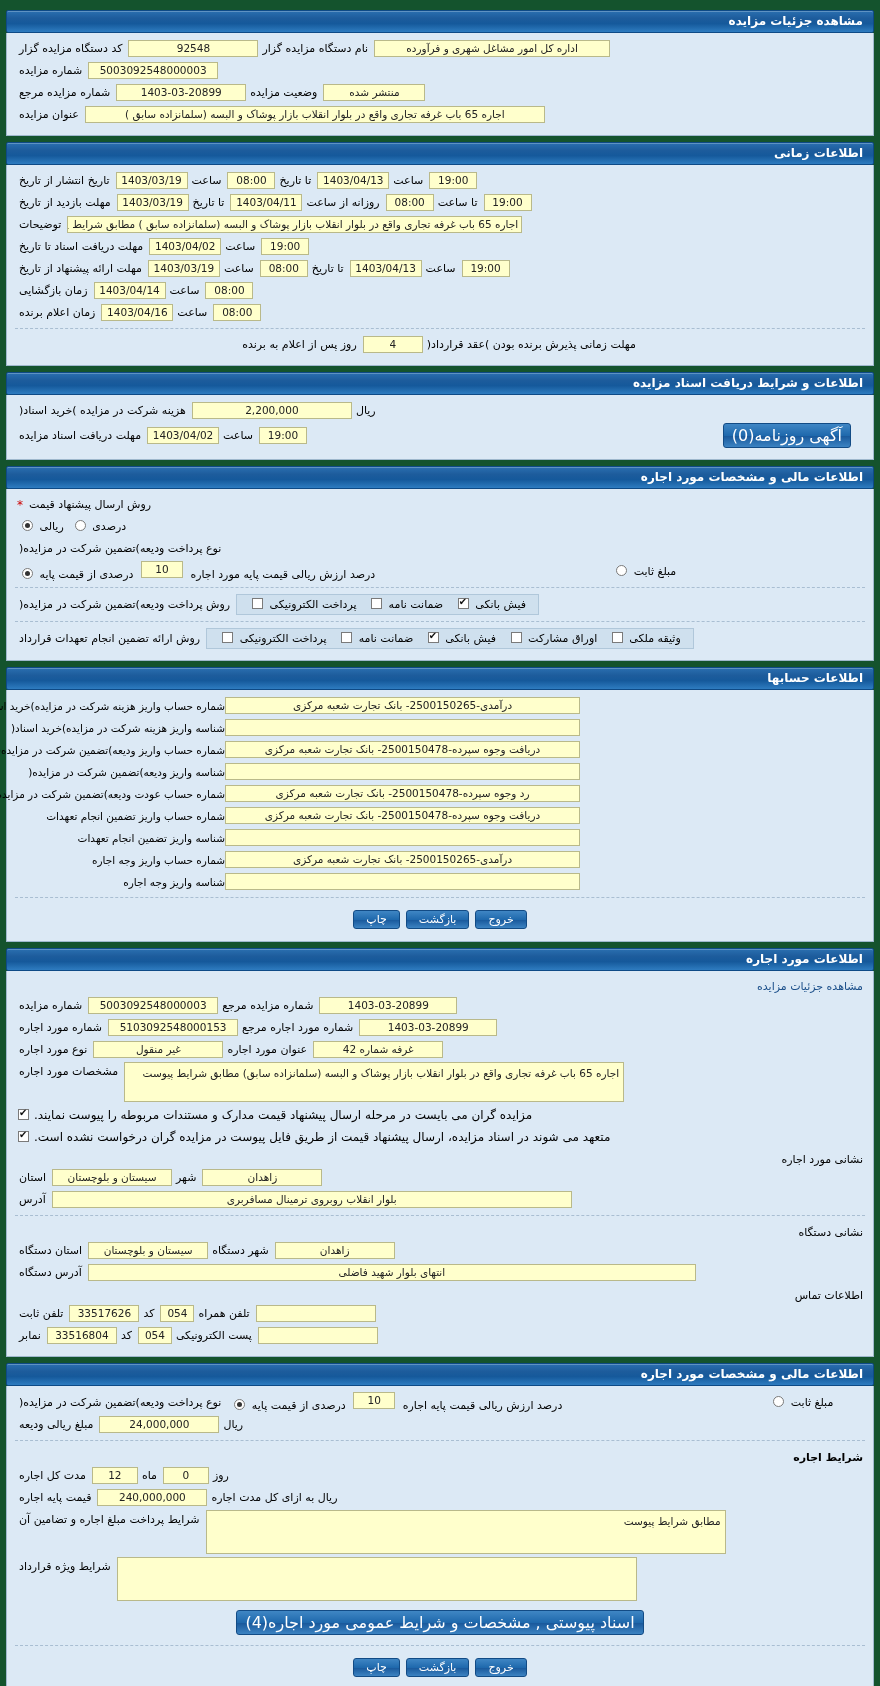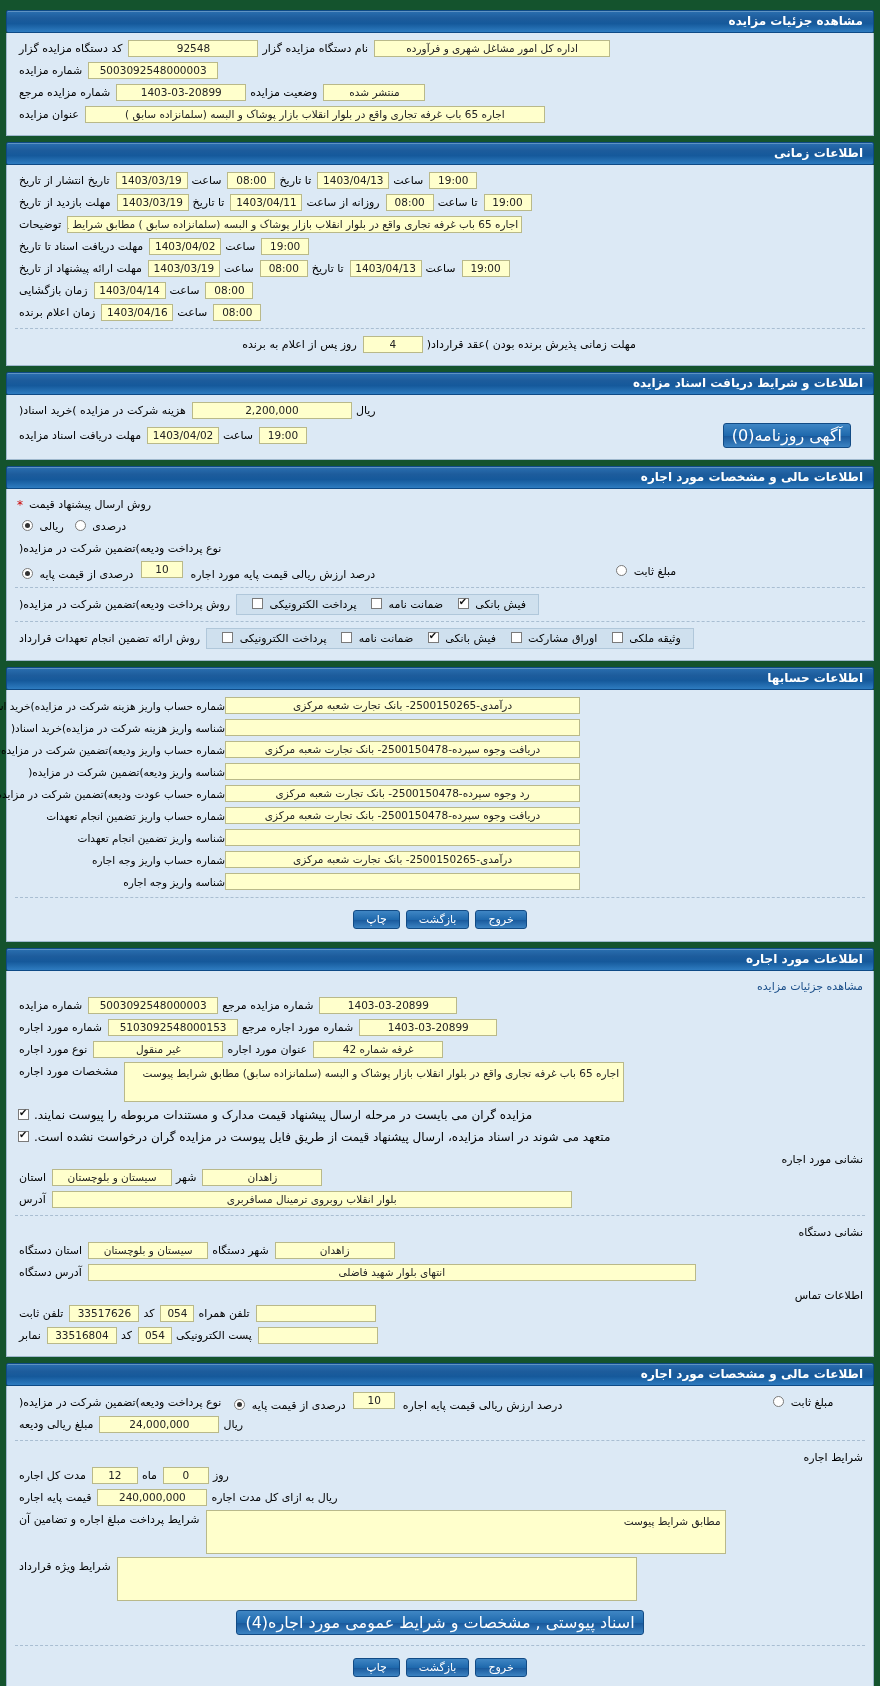--- a/index.html
+++ b/index.html
@@ -423,21 +423,21 @@
         <span class="rb on"></span>
       </span>
       <div class="lbl">نوع پرداخت ودیعه)تضمین شرکت در مزایده(</div>
     </div>
     <div class="row r-right">
       <div class="lbl">ریال</div>
       <div class="fld lt" style="width:120px">24,000,000</div>
       <div class="lbl">مبلغ ریالی ودیعه</div>
     </div>
     <hr class="sep">
-    <div class="sub-head" style="font-weight:normal">شرایط اجاره</div>
+    <div class="sub-head" style="font-weight:bold">شرایط اجاره</div>
     <div class="row r-right">
       <div class="lbl">روز</div>
       <div class="fld" style="width:46px">0</div>
       <div class="lbl">ماه</div>
       <div class="fld" style="width:46px">12</div>
       <div class="lbl">مدت کل اجاره</div>
     </div>
     <div class="row r-right">
       <div class="lbl">ریال به ازای کل مدت اجاره</div>
       <div class="fld lt" style="width:110px">240,000,000</div>

